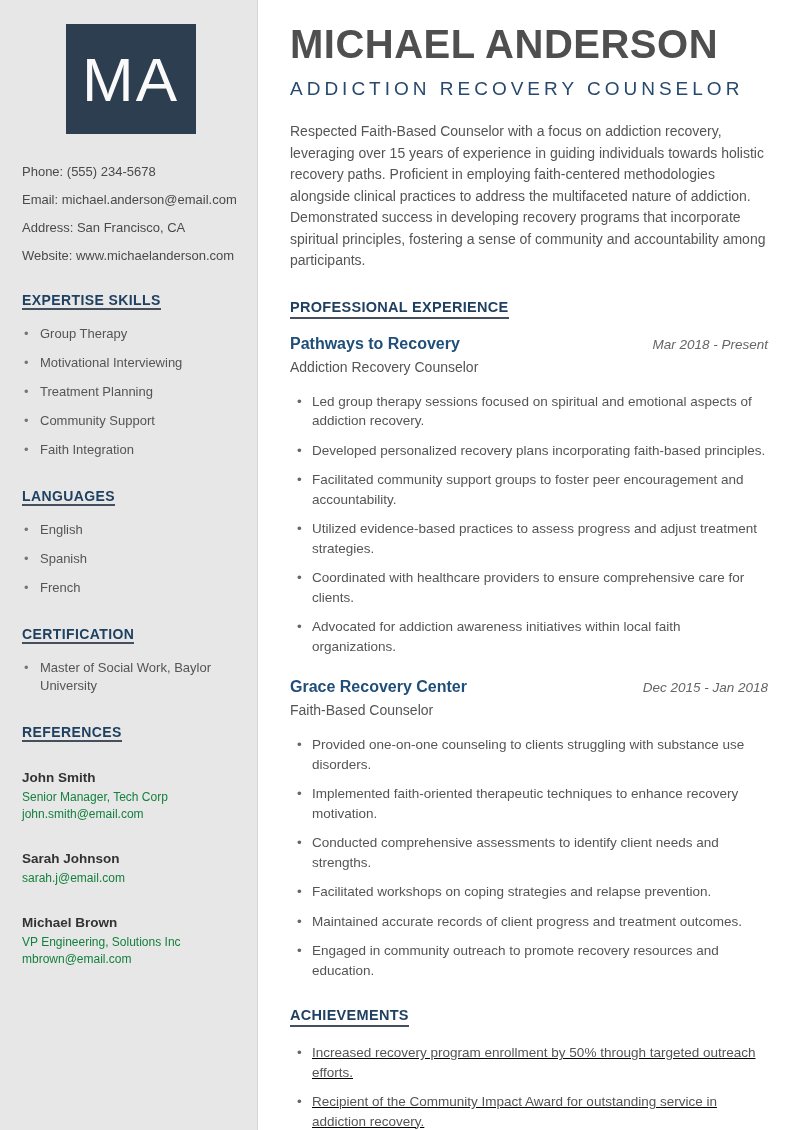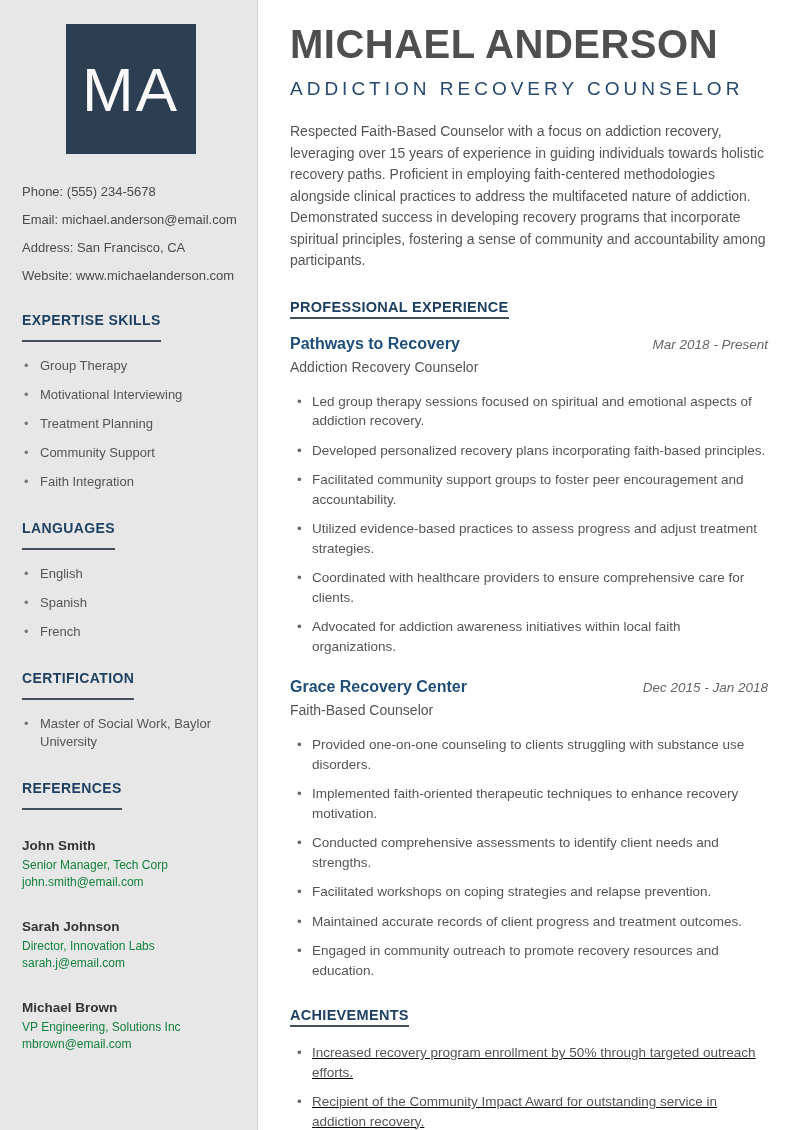--- a/index.html
+++ b/index.html
@@ -8,30 +8,30 @@
     width:800px; height:1130px; position:relative; overflow:hidden;
     background:#ffffff; font-family:"Liberation Sans", sans-serif;
   }
   
   .sidebar {
     position:absolute; left:0; top:0; width:258px; height:1130px;
     background:#e7e7e7; border-right:1px solid #d4d4d4;
     padding:24px 18px 0 22px;
   }
   .avatar {
-    width:130px; height:130px; background:#2c3e50; margin:0 auto;
+    width:130px; height:110px; background:#2c3e50; margin:0 auto;
     display:flex; align-items:center; justify-content:center;
   }
   .avatar span { color:#fafafa; font-size:62px; letter-spacing:2px; font-weight:400; }
   .contact { margin-top:30px; }
   .contact-line { font-size:13px; color:#4a4a4a; margin-bottom:13px; line-height:15px; }
   .side-section { margin-top:28px; }
   .side-heading {
     display:inline-block; font-size:14px; font-weight:bold; color:#1f4060;
-    letter-spacing:0.4px; border-bottom:2px solid #44505d; padding-bottom:12px;
+    letter-spacing:0.4px; border-bottom:2px solid #44505d; padding-bottom:0;
   }
   .side-list { list-style:none; padding:0; margin:15px 0 0 2px; }
   .side-list li {
     font-size:13px; color:#555555; position:relative; padding-left:16px;
     margin-bottom:11px; line-height:18px;
   }
   .side-list li::before { content:"•"; position:absolute; left:0; color:#777777; }
   .ref-entry { margin-top:28px; }
   .ref-name { font-size:13.5px; font-weight:bold; color:#333333; margin-bottom:4px; }
   .ref-role, .ref-email { font-size:12px; color:#15803d; line-height:17px; }
@@ -112,21 +112,20 @@
   <section class="side-section">
     <span class="side-heading">REFERENCES</span>
 
     <div class="ref-entry">
       <div class="ref-name">John Smith</div>
       <div class="ref-role">Senior Manager, Tech Corp</div>
       <div class="ref-email">john.smith@email.com</div>
     </div>
     <div class="ref-entry">
       <div class="ref-name">Sarah Johnson</div>
-      <div class="ref-role">Director, Innovation Labs</div>
       <div class="ref-email">sarah.j@email.com</div>
     </div>
     <div class="ref-entry">
       <div class="ref-name">Michael Brown</div>
       <div class="ref-role">VP Engineering, Solutions Inc</div>
       <div class="ref-email">mbrown@email.com</div>
     </div>
   </section>
 </aside>
 

